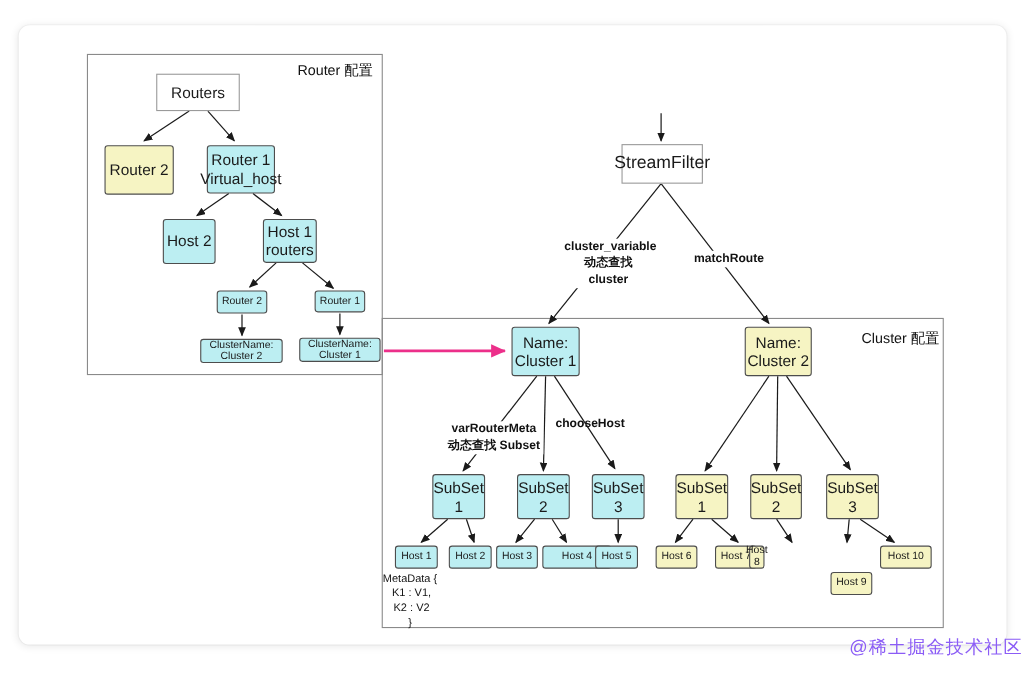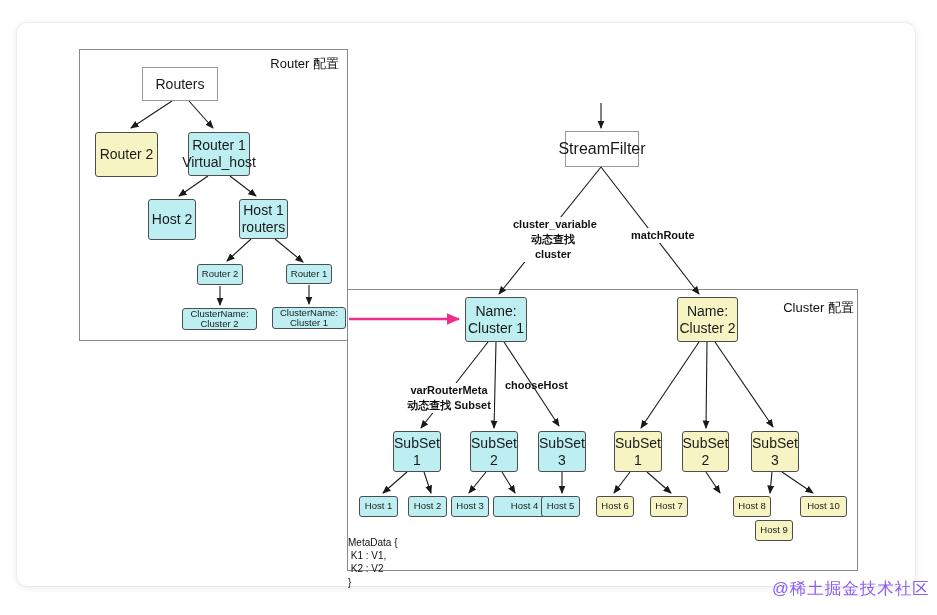--- a/index.html
+++ b/index.html
@@ -29,21 +29,21 @@
   .whitebox { background:#fff; border:1px solid #9a9a9a; }
   .small { font-size:9.5px; line-height:1.08; }
   .edge-label {
     position:absolute; font-size:11px; font-weight:bold; color:#111;
     text-align:center; white-space:pre-line; line-height:1.35;
     background:#fff; padding:0 1px;
   }
   .plain-label { background:transparent; }
   .meta {
     position:absolute; font-size:10px; color:#111;
-    white-space:pre; line-height:1.32; text-align:left;margin-top:16px;
+    white-space:pre; line-height:1.32; text-align:center;
   }
   .watermark {
     position:absolute; left:772px; top:578px;
     font-size:16.5px; color:#8b5cf6; letter-spacing:1px; white-space:nowrap;
   }
 </style>
 </head>
 <body>
 
 <div class="canvas">
@@ -138,21 +138,21 @@
     <div class="node yellow" style="left:665px; top:408px; width:47px; height:41px;">SubSet 2</div>
     <div class="node yellow" style="left:734px; top:408px; width:48px; height:41px;">SubSet 3</div>
 
     <div class="node cyan small" style="left:342px; top:473px; width:39px; height:21px;">Host 1</div>
     <div class="node cyan small" style="left:391px; top:473px; width:39px; height:21px;">Host 2</div>
     <div class="node cyan small" style="left:434px; top:473px; width:38px; height:21px;">Host 3</div>
     <div class="node cyan small" style="left:476px; top:473px; width:63px; height:21px;">Host 4</div>
     <div class="node cyan small" style="left:524px; top:473px; width:39px; height:21px;">Host 5</div>
     <div class="node yellow small" style="left:579px; top:473px; width:38px; height:21px;">Host 6</div>
     <div class="node yellow small" style="left:633px; top:473px; width:38px; height:21px;">Host 7</div>
-    <div class="node yellow small" style="left:716px; top:473px; width:38px; height:21px;">Host 8</div>
+    <div class="node yellow small" style="left:664px; top:473px; width:14px; height:21px;">Host 8</div>
     <div class="node yellow small" style="left:738px; top:497px; width:38px; height:21px;">Host 9</div>
     <div class="node yellow small" style="left:783px; top:473px; width:47px; height:21px;">Host 10</div>
 
     <div class="meta" style="left:331px; top:497px;">MetaData {
  K1 : V1,
  K2 : V2
 }</div>
   </div>
 
   <div class="watermark">@稀土掘金技术社区</div>

